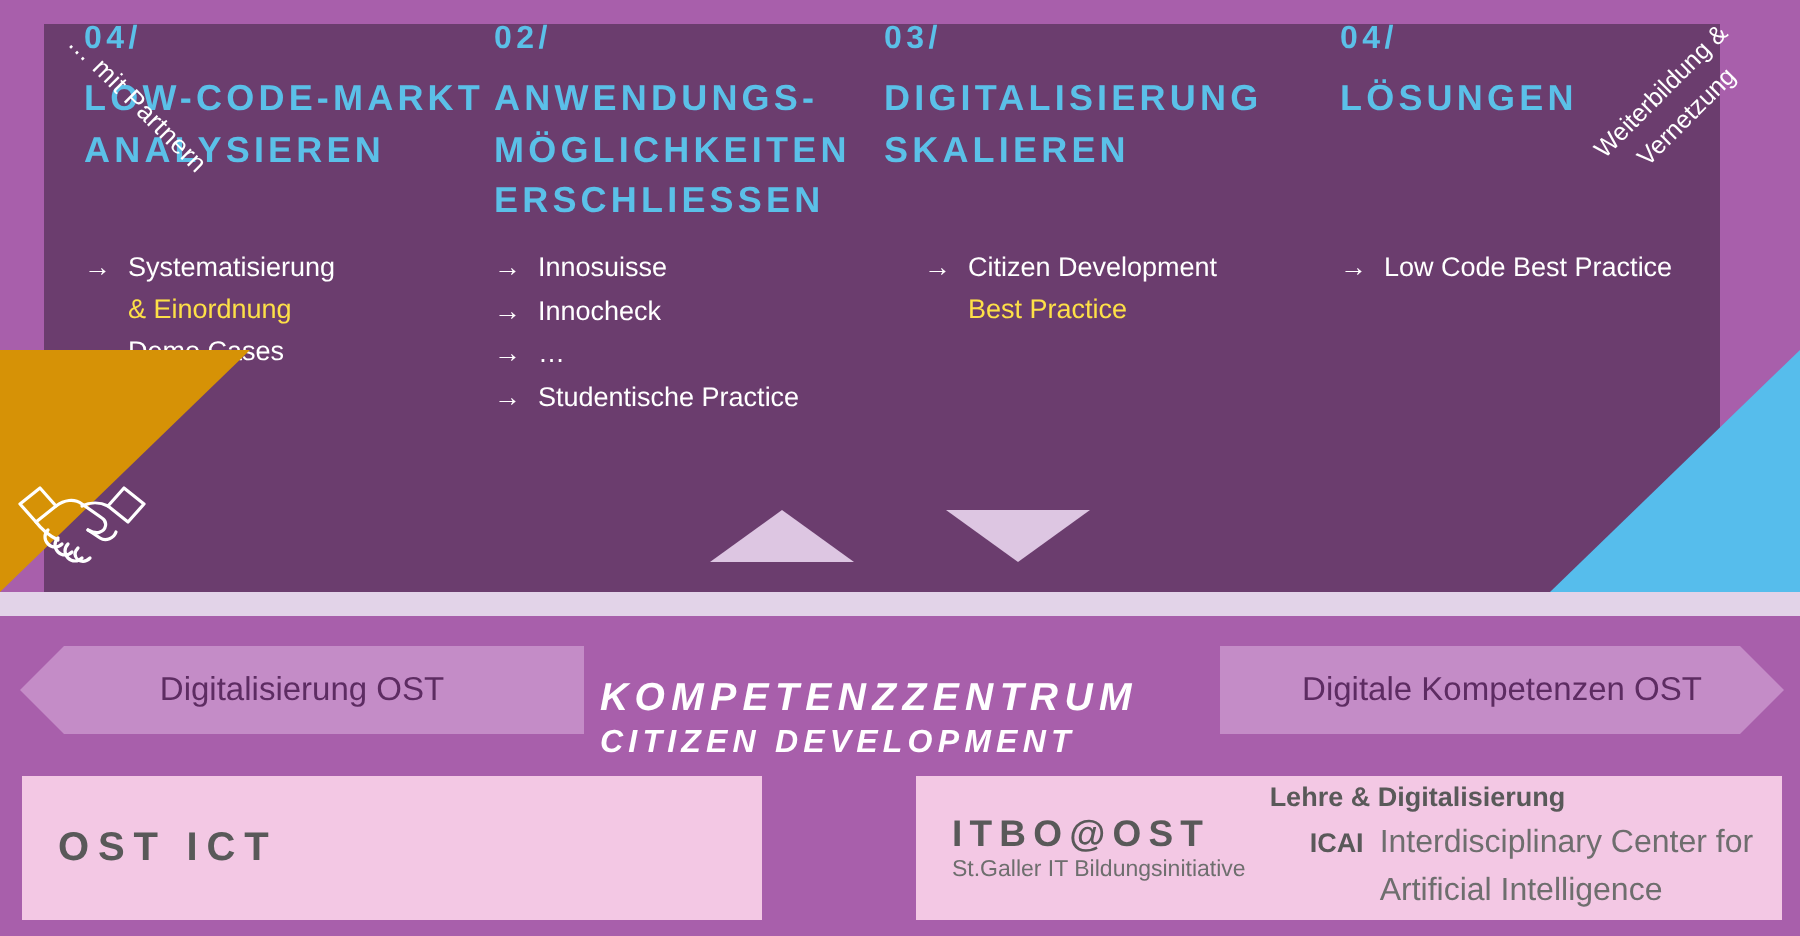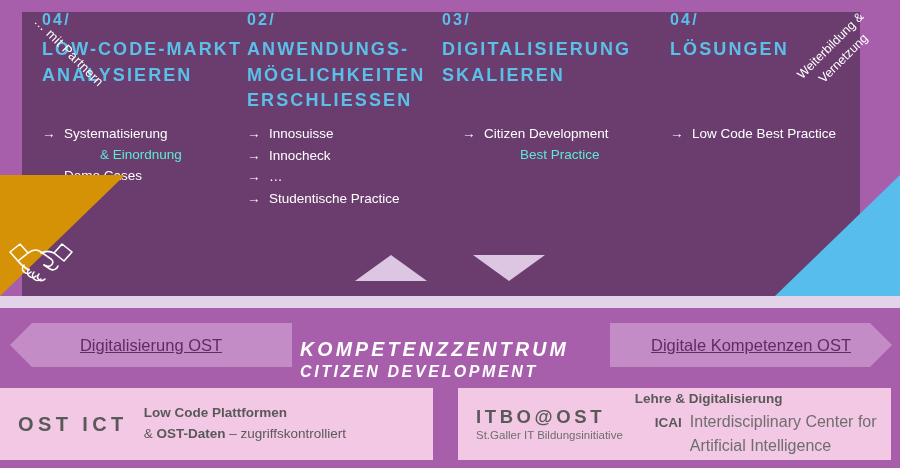--- a/index.html
+++ b/index.html
@@ -40,21 +40,21 @@
     margin:0;padding:0;list-style:none;
   }
   .col-list li{
     color:#ffffff;font-size:13.5px;line-height:1.52;
     position:relative;padding-left:22px;margin-bottom:1px;
     font-weight:400;
   }
   .arrow-glyph{
     position:absolute;left:0;top:0;color:#ffffff;font-size:13.5px;
   }
-  .cont{padding-left:22px;color:#5eead4;font-size:13.5px;line-height:1.52;margin-left:36px;}
+  .cont{padding-left:22px;color:#fde047;font-size:13.5px;line-height:1.52;}
 
   
   #partner-corner{
     position:absolute;left:0;top:175px;width:125px;height:121px;
     overflow:hidden;
   }
   #partner-corner .tri{
     position:absolute;left:0;top:0;width:0;height:0;
     border-left:125px solid #d69206;
     border-bottom:121px solid transparent;
@@ -117,21 +117,21 @@
     left:10px;width:282px;
     clip-path:polygon(22px 0, 100% 0, 100% 100%, 22px 100%, 0 50%);
     justify-content:center;
   }
   #chev-right{
     left:610px;width:282px;
     clip-path:polygon(0 0, calc(100% - 22px) 0, 100% 50%, calc(100% - 22px) 100%, 0 100%);
     justify-content:center;
   }
   .chev span{
-    color:#5d2c62;font-size:16.5px;font-weight:400;text-decoration:underline;
+    color:#5d2c62;font-size:16.5px;font-weight:400;
   }
   #kompetenz{
     position:absolute;left:300px;top:30px;width:300px;font-style:italic;
   }
   #kompetenz .k1{
     display:block;color:#ffffff;font-size:19.5px;font-weight:bold;
     letter-spacing:3.2px;line-height:1.15;
   }
   #kompetenz .k2{
     display:block;color:#ffffff;font-size:16px;font-weight:bold;
@@ -141,21 +141,21 @@
   
   #bottom{
     position:absolute;left:0;top:380px;width:900px;height:88px;
     background:#a85fab;
   }
   .pbox{
     position:absolute;top:8px;height:72px;
     background:#f3c8e4;
     display:flex;align-items:center;
   }
-  #pbox-left{left:0;width:433px;}
+  #pbox-left{left:11px;width:370px;}
   #pbox-right{left:458px;width:433px;}
 
   .plogo{
     color:#595959;font-weight:bold;flex:0 0 auto;
   }
   #ostict-logo{
     font-size:20px;letter-spacing:4.4px;padding:0 16px 0 18px;
   }
   #itbo-block{
     padding:0 12px 0 18px;text-align:left;flex:0 0 auto;
@@ -307,24 +307,20 @@
   <div class="chev" id="chev-right">
     <span>Digitale Kompetenzen OST</span>
   </div>
 
 </div>
 
 <div id="bottom">
 
   <div class="pbox" id="pbox-left">
     <div class="plogo" id="ostict-logo">OST ICT</div>
-    <div class="ptext">
-      <div class="b">Low Code Plattformen</div>
-      <div><span class="n">&amp; </span><span class="b">OST-Daten</span><span class="n"> – zugriffskontrolliert</span></div>
-    </div>
   </div>
 
   <div class="pbox" id="pbox-right">
     <div id="itbo-block">
       <div id="itbo-logo">ITBO@OST</div>
       <div id="itbo-sub">St.Galler IT Bildungsinitiative</div>
     </div>
     <div class="ptext">
       <div class="b">Lehre &amp; Digitalisierung</div>
       <div id="icai-line">

